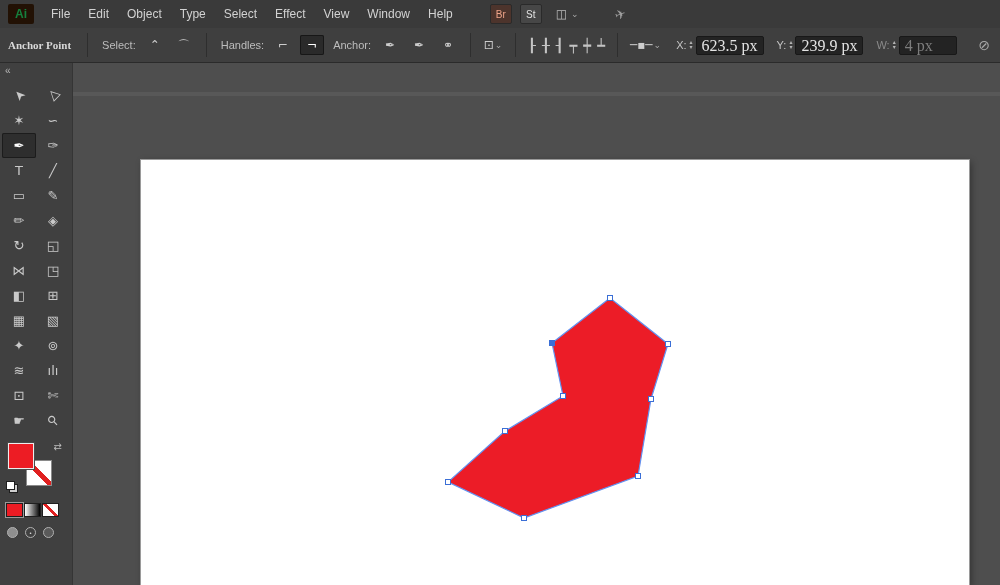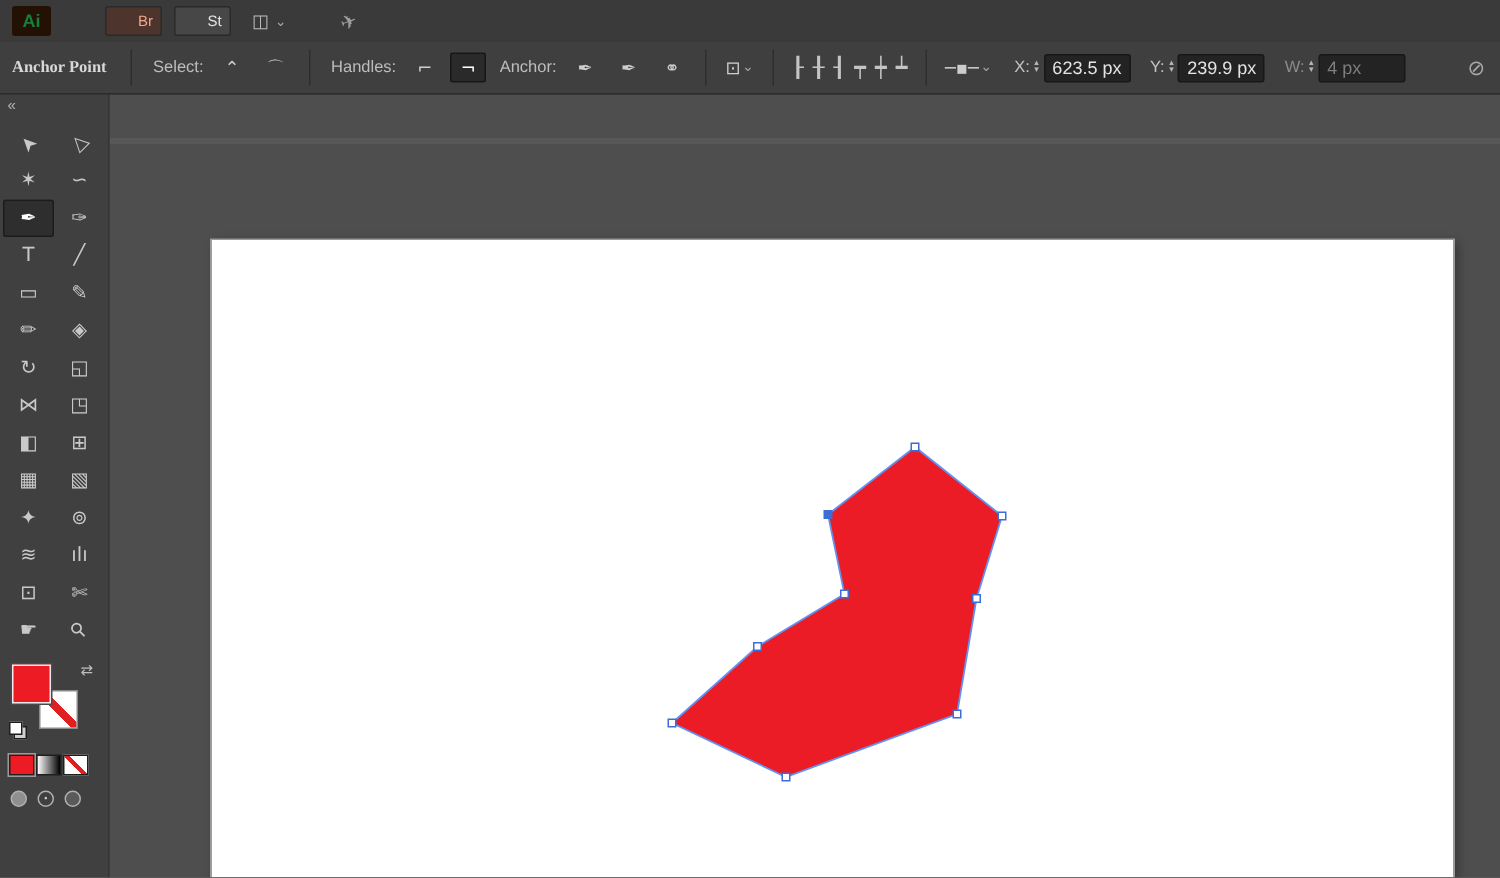--- a/index.html
+++ b/index.html
@@ -10,21 +10,21 @@
 
   
   .menubar{position:absolute;top:0;left:0;right:0;height:28px;background:#3a3a3a;
            display:flex;align-items:center;font-size:12px;color:#d2d2d2;z-index:10;}
   .logo{width:26px;height:20px;margin:0 8px 0 8px;background:#221104;color:#15803d;
         font-weight:bold;font-size:12px;display:flex;align-items:center;justify-content:center;border-radius:2px;}
   .menus{display:flex;align-items:center;height:100%;}
   .menu-item{padding:0 9px;line-height:28px;}
   .menubar-right{display:flex;align-items:center;margin-left:28px;gap:8px;}
   .badge{width:20px;height:18px;display:flex;align-items:center;justify-content:center;
-         font-size:10px;border-radius:2px;border:1px solid #2a2a2a;padding-left:16px;}
+         font-size:10px;border-radius:2px;border:1px solid #2a2a2a;}
   .badge-br{background:#4d342c;color:#f0a58a;}
   .badge-st{background:#474747;color:#e3e3e3;}
   .ws{display:flex;align-items:center;gap:3px;color:#b9b9b9;font-size:12px;margin-left:6px;}
   .share{color:#9d9d9d;font-size:13px;margin-left:28px;transform:rotate(-20deg);}
 
   
   .controlbar{position:absolute;top:28px;left:0;right:0;height:34px;background:#3f3f3f;
               border-bottom:1px solid #2b2b2b;display:flex;align-items:center;
               padding:0 8px;font-size:11px;color:#c9c9c9;z-index:10;gap:5px;}
   .cb-title{font-weight:bold;color:#d8d8d8;margin-right:6px;white-space:nowrap;font-family:Liberation Serif, serif;}
@@ -33,21 +33,21 @@
   .icon-btn{min-width:20px;height:20px;display:flex;align-items:center;justify-content:center;
             color:#cdcdcd;font-size:12px;border-radius:2px;padding:0 2px;}
   .icon-btn.pressed{background:#2a2a2a;box-shadow:inset 0 0 0 1px #171717;color:#fff;}
   .align-icons{display:flex;align-items:center;gap:6px;margin:0 2px;}
   .align-glyph{font-size:13px;color:#c4c4c4;}
   .chev{font-size:9px;color:#a9a9a9;margin-left:1px;}
   .field{display:flex;align-items:center;gap:3px;margin-left:8px;}
   .field-label{color:#c4c4c4;}
   .stepper{display:flex;flex-direction:column;line-height:5px;font-size:6px;color:#b5b5b5;}
   .field-input{background:#232323;border:1px solid #181818;border-radius:2px;color:#e4e4e4;
-               font-size:12px;padding:2px 5px;min-width:46px;height:13px;line-height:13px;}
+               font-size:16px;padding:2px 5px;min-width:46px;height:13px;line-height:13px;font-family:Liberation Serif, serif;}
   .field.disabled .field-input{color:#7d7d7d;}
   .field.disabled .field-label{color:#8a8a8a;}
   .cb-spacer{flex:1;}
   .isolate{color:#a8a8a8;font-size:14px;margin-right:2px;}
 
   
   .tabbar{position:absolute;top:62px;left:72px;right:0;height:30px;background:#343434;z-index:9;}
   .tab{position:absolute;left:0;top:0;bottom:0;display:flex;align-items:center;gap:10px;
        background:#4d4d4d;padding:0 10px 0 12px;border-right:1px solid #282828;color:#e2e2e2;font-size:11px;}
   .tab-close{color:#b5b5b5;font-size:13px;line-height:13px;}
@@ -89,20 +89,31 @@
             box-shadow:2px 2px 7px rgba(0,0,0,0.38);outline:1px solid #9a9a9a;}
   .overlay{position:absolute;left:0;top:0;width:1000px;height:585px;z-index:20;pointer-events:none;}
 </style>
 </head>
 <body>
 
 <div class="app">
 
   <header class="menubar">
     <div class="logo">Ai</div>
+    <nav class="menus">
+        <span class="menu-item">File</span>
+        <span class="menu-item">Edit</span>
+        <span class="menu-item">Object</span>
+        <span class="menu-item">Type</span>
+        <span class="menu-item">Select</span>
+        <span class="menu-item">Effect</span>
+        <span class="menu-item">View</span>
+        <span class="menu-item">Window</span>
+        <span class="menu-item">Help</span>
+      </nav>
     <div class="menubar-right">
       <span class="badge badge-br">Br</span>
       <span class="badge badge-st">St</span>
       <span class="ws">
         <span>◫</span>
         <span class="chev">⌄</span>
       </span>
       <span class="share">✈</span>
     </div>
   </header>

